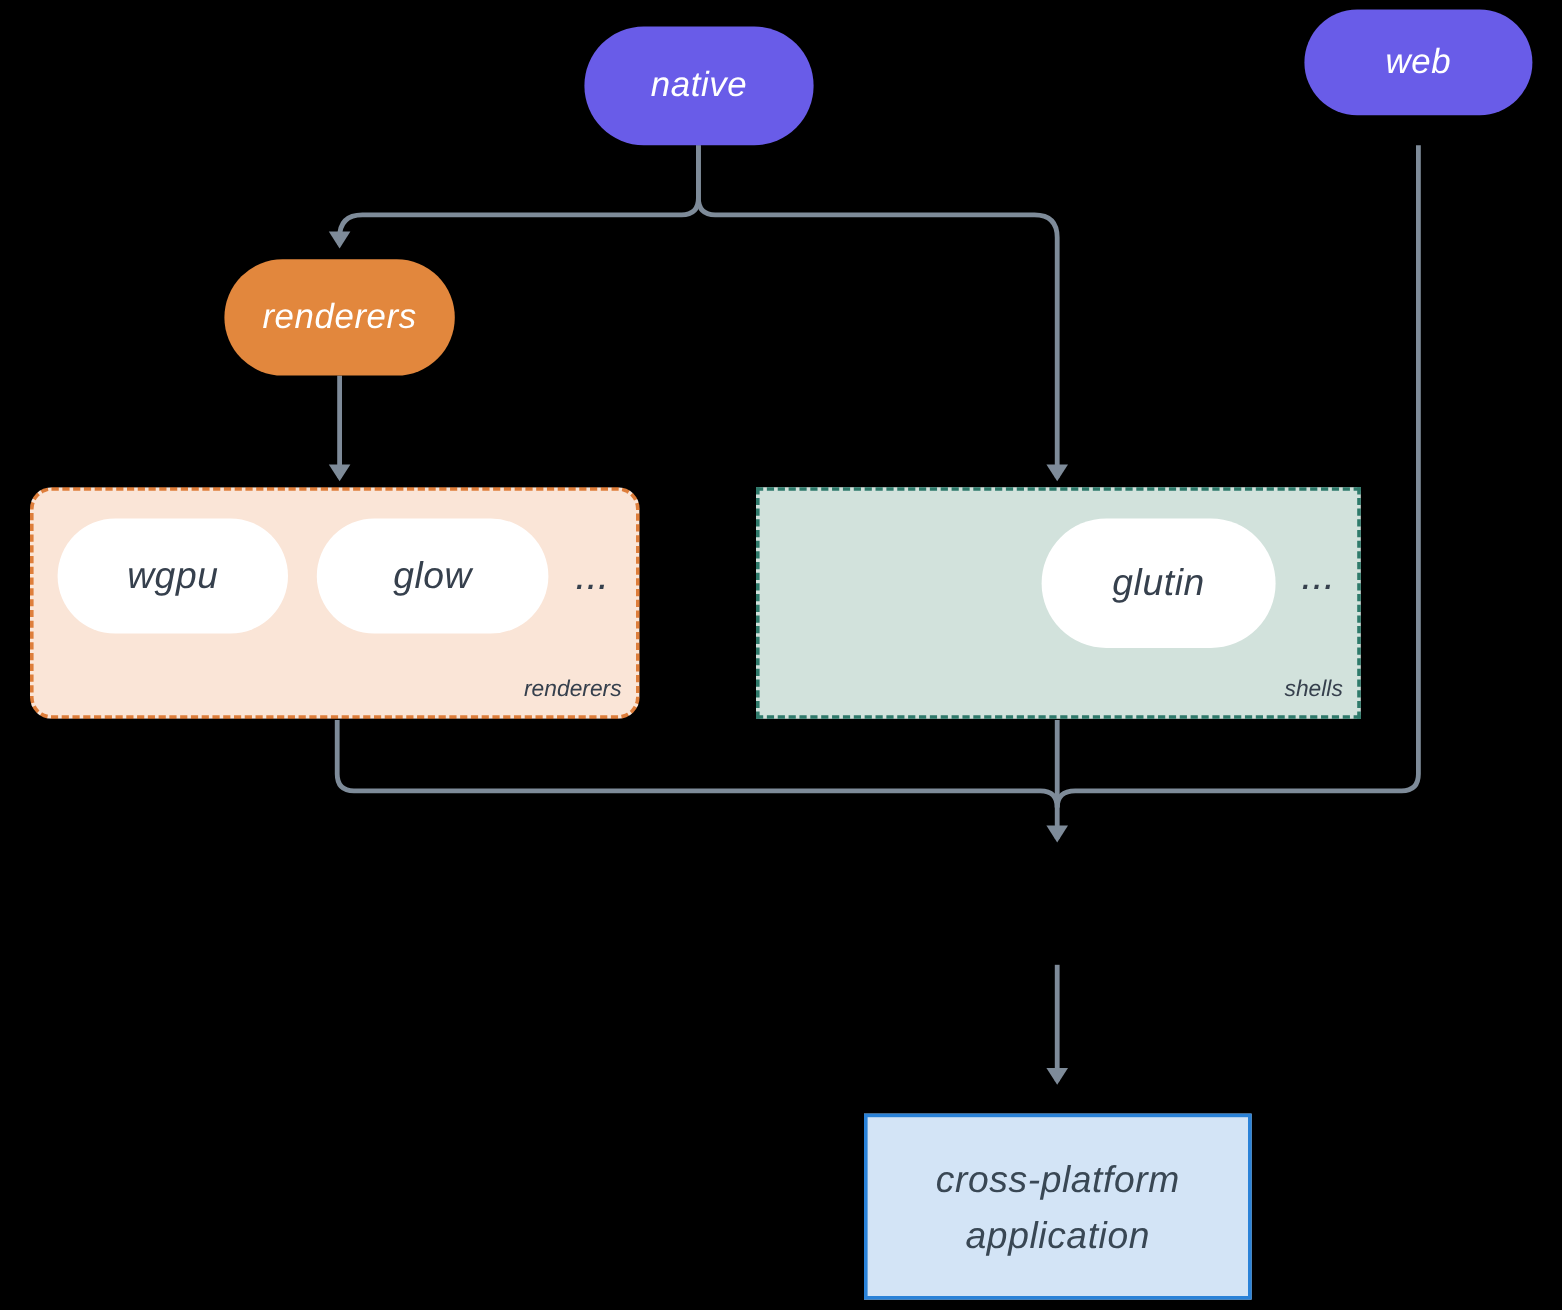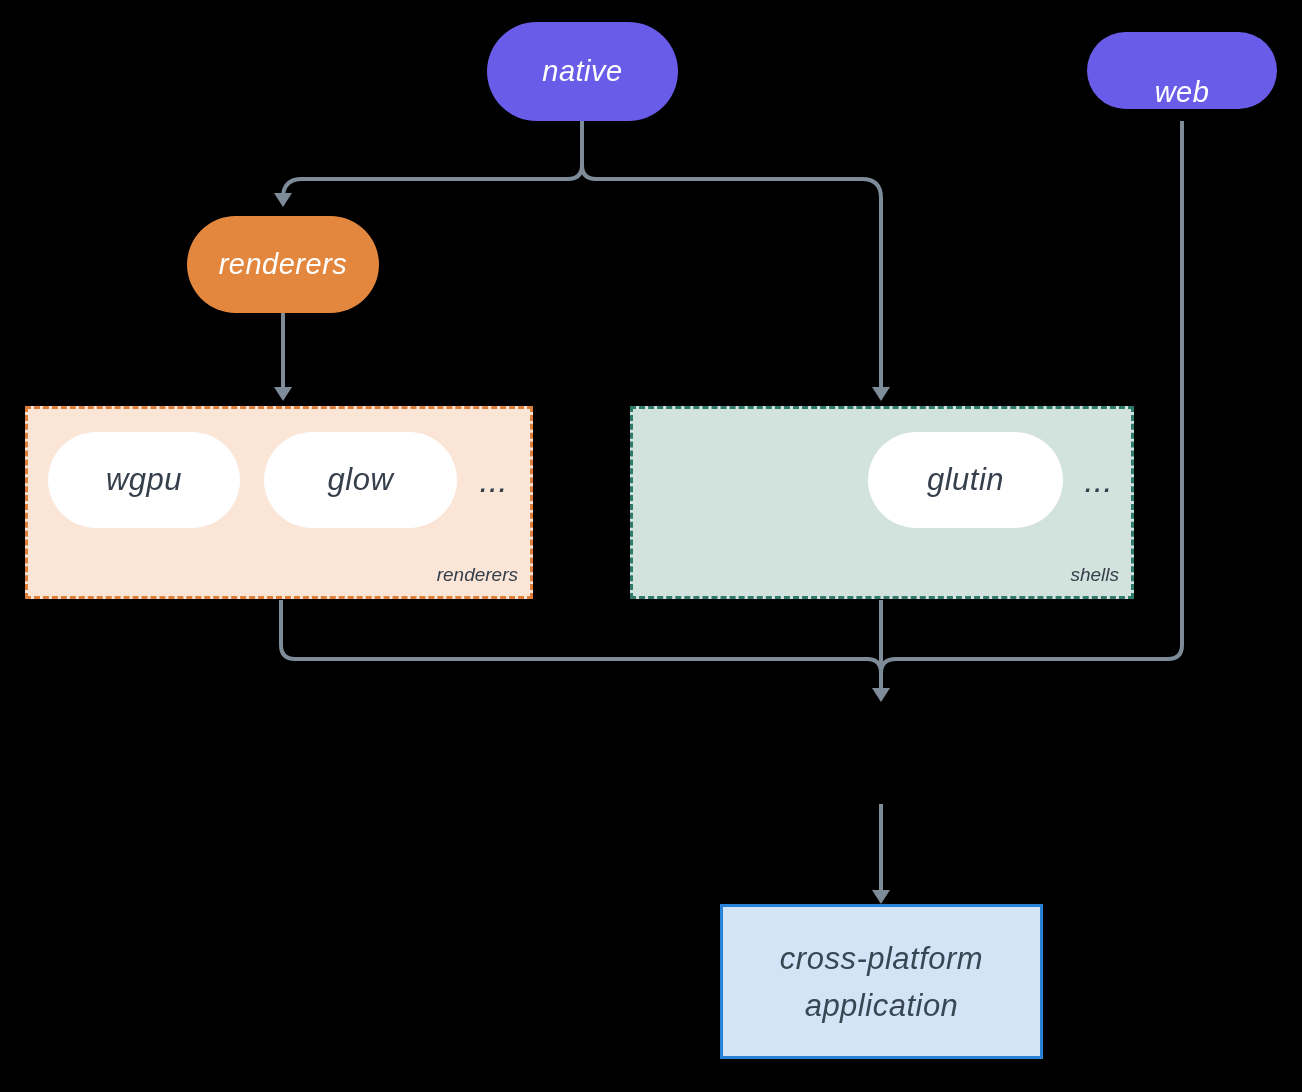--- a/index.html
+++ b/index.html
@@ -54,46 +54,46 @@
       <path d="M1182,121 L1182,645 Q1182,659 1168,659 L896,659 Q881,659 881,673"></path>
       <path d="M881,600 L881,699" marker-end="url(#arrow)"></path>
       <path d="M881,804 L881,901" marker-end="url(#arrow)"></path>
     </g>
   </svg>
 
   <div class="pill purple" style="left:487px;top:22px;width:191px;height:99px;">
     <span>native</span>
   </div>
 
-  <div class="pill purple" style="left:1087px;top:32px;width:190px;height:77px;align-items:flex-end;">
+  <div class="pill purple" style="left:1087px;top:8px;width:190px;height:88px;">
     <span>web</span>
   </div>
 
   <div class="pill orange" style="left:187px;top:216px;width:192px;height:97px;">
     <span>renderers</span>
   </div>
 
-  <div class="group renderers" style="left:25px;top:406px;width:508px;height:193px;">
+  <div class="group renderers" style="left:25px;top:406px;width:508px;height:193px;border-radius:18px;">
     <div class="pill white" style="left:20px;top:23px;width:192px;height:96px;">
       <span>wgpu</span>
     </div>
     <div class="pill white" style="left:236px;top:23px;width:193px;height:96px;">
       <span>glow</span>
     </div>
     <div class="ellipsis" style="left:438px;top:23px;width:55px;height:96px;">...</div>
     <div class="group-label">renderers</div>
   </div>
 
   <div class="group shells" style="left:630px;top:406px;width:504px;height:193px;">
-    <div class="pill white" style="left:235px;top:23px;width:195px;height:96px;text-align:center;">
+    <div class="pill white" style="left:235px;top:23px;width:195px;height:108px;text-align:center;">
       <span>glutin</span>
     </div>
     <div class="ellipsis" style="left:438px;top:23px;width:55px;height:96px;">...</div>
     <div class="group-label">shells</div>
   </div>
 
 
-  <div class="app-box" style="left:720px;top:904px;width:323px;height:155px;">
+  <div class="app-box" style="left:720px;top:928px;width:323px;height:155px;">
     <span>cross-platform</span>
     <span>application</span>
   </div>
 
 </div>
 
 </body></html>

